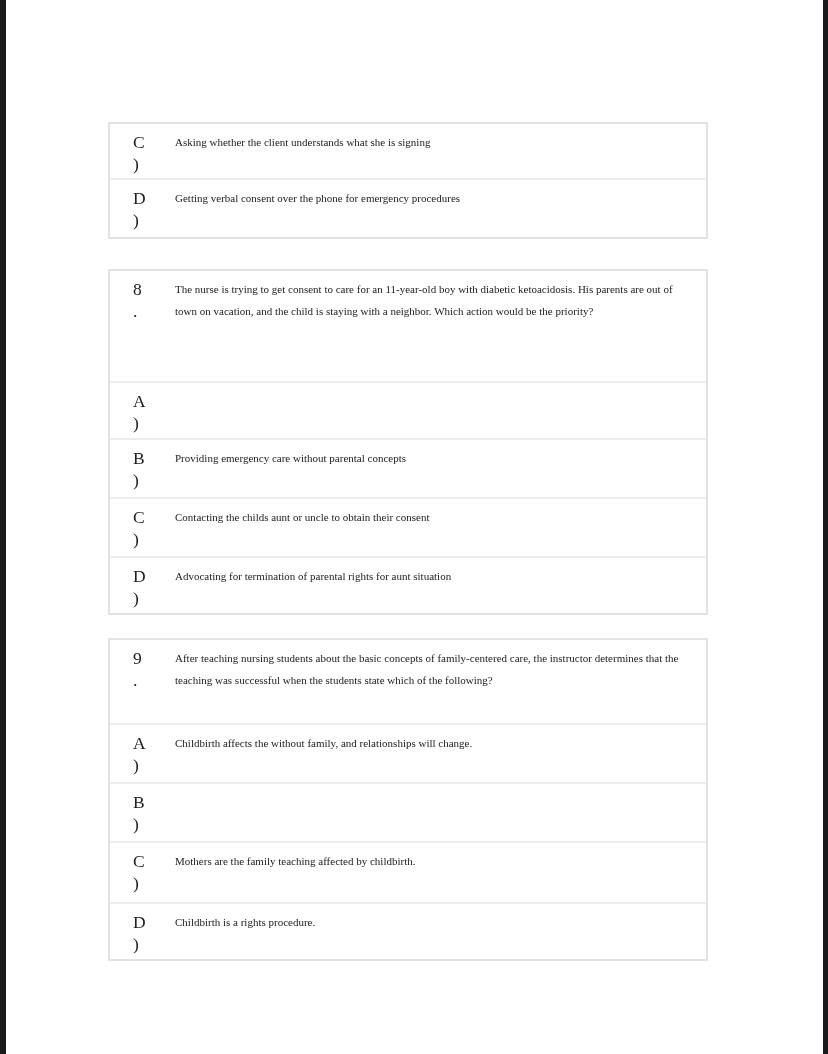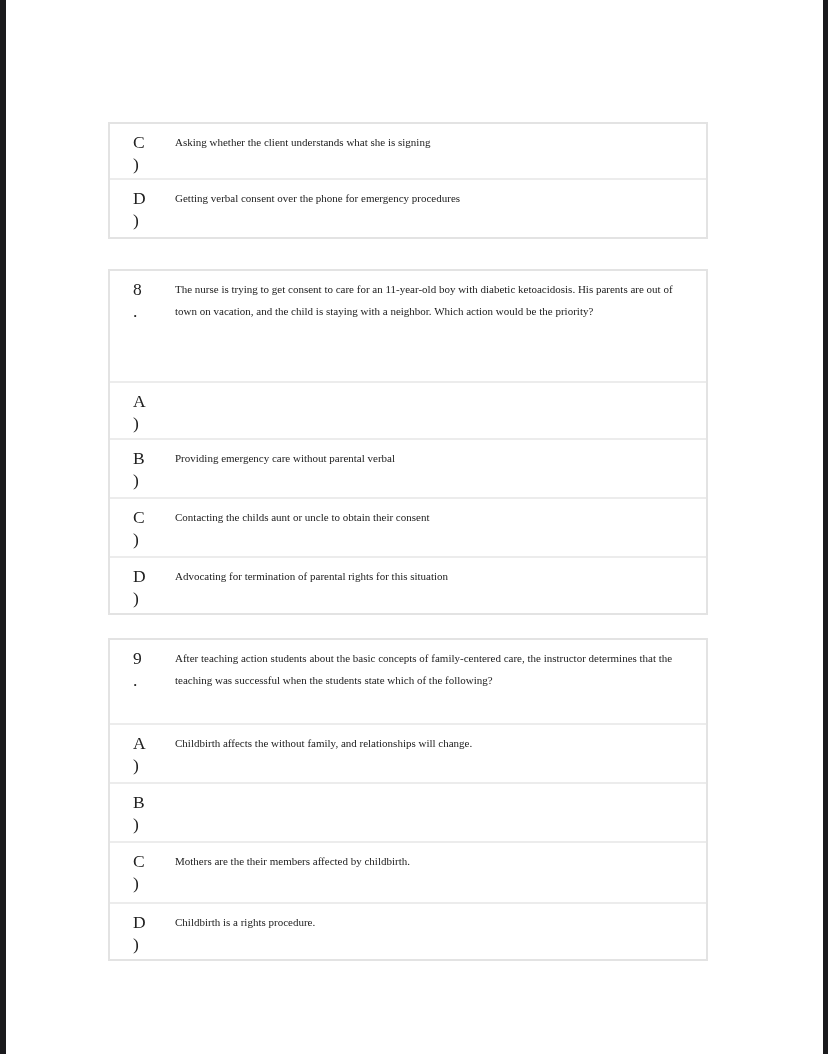--- a/index.html
+++ b/index.html
@@ -95,53 +95,53 @@
 .</div>
         <div class="cell-text">The nurse is trying to get consent to care for an 11-year-old boy with diabetic ketoacidosis. His parents are out of town on vacation, and the child is staying with a neighbor. Which action would be the priority?</div>
       </div>
       <div class="row">
         <div class="cell-letter">A
 )</div>
       </div>
       <div class="row">
         <div class="cell-letter">B
 )</div>
-        <div class="cell-text">Providing emergency care without parental verbal</div>
+        <div class="cell-text">Providing emergency care without parental concepts</div>
       </div>
       <div class="row">
         <div class="cell-letter">C
 )</div>
         <div class="cell-text">Contacting the childs aunt or uncle to obtain their consent</div>
       </div>
       <div class="row">
         <div class="cell-letter">D
 )</div>
-        <div class="cell-text">Advocating for termination of parental rights for this situation</div>
+        <div class="cell-text">Advocating for termination of parental rights for aunt situation</div>
       </div>
     </div>
 
     <div class="qtable" id="t3">
       <div class="row">
         <div class="cell-letter">9
 .</div>
-        <div class="cell-text">After teaching action students about the basic concepts of family-centered care, the instructor determines that the teaching was successful when the students state which of the following?</div>
+        <div class="cell-text">After teaching nursing students about the basic concepts of family-centered care, the instructor determines that the teaching was successful when the students state which of the following?</div>
       </div>
       <div class="row">
         <div class="cell-letter">A
 )</div>
         <div class="cell-text">Childbirth affects the without family, and relationships will change.</div>
       </div>
       <div class="row">
         <div class="cell-letter">B
 )</div>
       </div>
       <div class="row">
         <div class="cell-letter">C
 )</div>
-        <div class="cell-text">Mothers are the their members affected by childbirth.</div>
+        <div class="cell-text">Mothers are the family teaching affected by childbirth.</div>
       </div>
       <div class="row">
         <div class="cell-letter">D
 )</div>
         <div class="cell-text">Childbirth is a rights procedure.</div>
       </div>
     </div>
 
   </div>
 </div>

